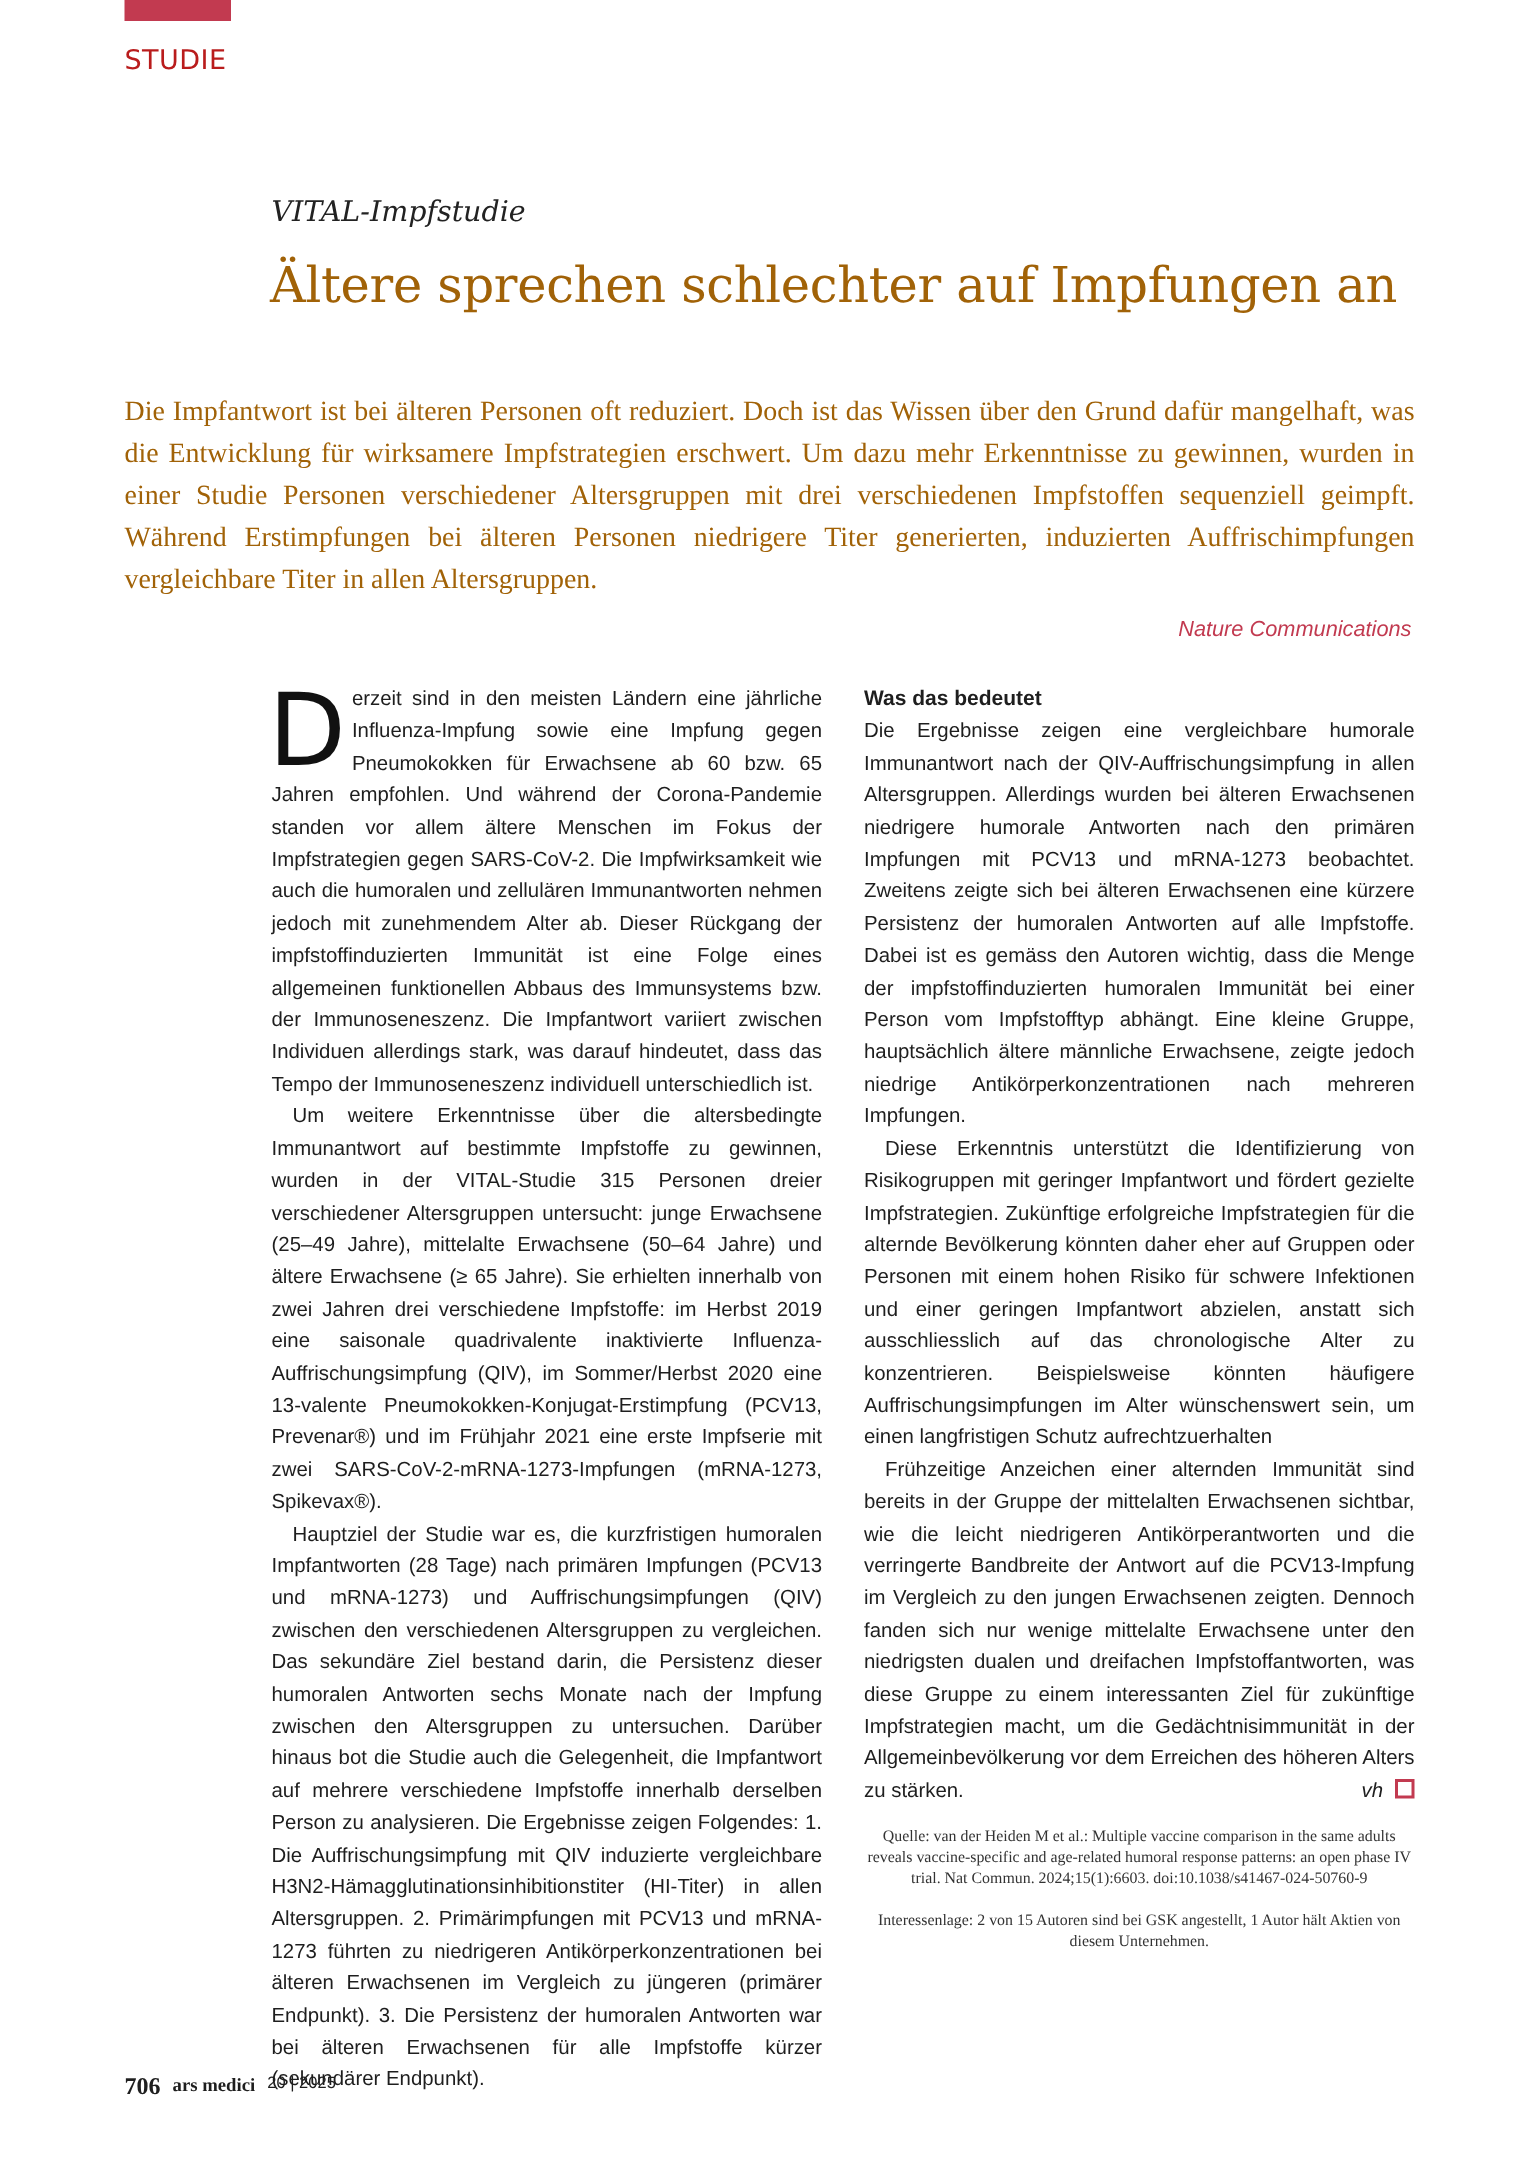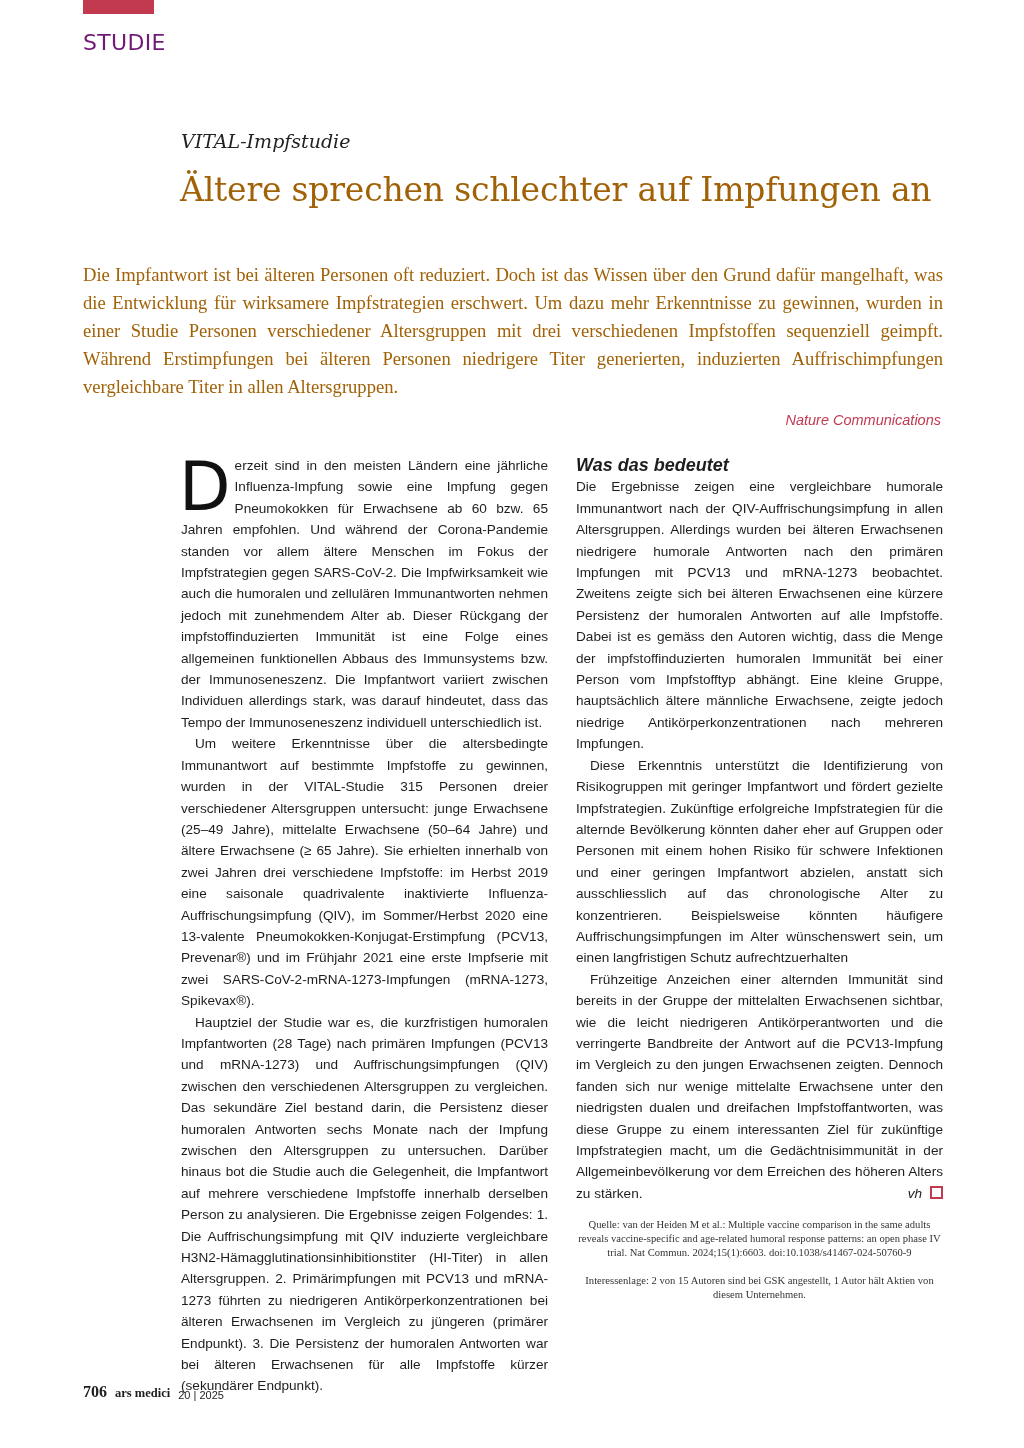--- a/index.html
+++ b/index.html
@@ -7,22 +7,22 @@
       width: 1024px; height: 1448px; position: relative; overflow: hidden;
       color: #1e1e1e;
       font-family: "Liberation Sans", sans-serif;
     }
     .accent-bar {
       position: absolute; left: 83px; top: 0; width: 71px; height: 14px;
       background: #c23a50;
     }
     .section-label {
       position: absolute; left: 83px; top: 30px;
-      font-family: "DejaVu Sans", sans-serif; font-size: 22px; letter-spacing: 0.3px;
-      color: #701a75;
+      font-family: "DejaVu Sans", sans-serif; font-size: 18px; letter-spacing: 0.3px;
+      color: #b91c1c;
     }
     .kicker {
       position: absolute; left: 181px; top: 130px;
       font-family: "DejaVu Serif", serif; font-style: italic; font-size: 19px;
       color: #222;
     }
     .headline {
       position: absolute; left: 180px; top: 170px; margin: 0;
       font-family: "DejaVu Serif", serif; font-weight: normal; font-size: 33px;
       color: #a16207; letter-spacing: -0.2px;
@@ -44,36 +44,36 @@
     }
     .col-left { left: 181px; }
     .col-right { left: 576px; }
     .col p { margin: 0; }
     .col p.indent { text-indent: 14px; }
     .dropcap {
       float: left; font-family: "DejaVu Sans", sans-serif; font-size: 67px;
       line-height: 56px; height: 56px; margin: 4px 4px 0 -2px; color: #111;
     }
     .subhead {
-      margin: 21px 0 0 0; font-weight: bold; font-size: 18px; line-height: 21.4px; font-style: italic;
+      margin: 21px 0 0 0; font-weight: bold; font-size: 14px; line-height: 21.4px;
     }
     .signoff { float: right; font-style: italic; }
     .end-marker {
       display: inline-block; width: 9px; height: 9px; border: 2px solid #c23a50;
       margin-left: 8px; vertical-align: -1px;
     }
     .refs {
       margin-top: 14px;
       font-family: "Liberation Serif", serif; font-size: 10.6px; line-height: 14px;
       color: #333; text-align: center;
     }
     .refs p { margin: 0 0 14px 0; }
     .footer {
       position: absolute; left: 83px; top: 1383px;
-      display: flex; align-items: flex-end; gap: 8px; color: #1e1e1e;
+      display: flex; align-items: flex-start; gap: 8px; color: #1e1e1e;
     }
     .page-num { font-family: "Liberation Serif", serif; font-weight: bold; font-size: 16px; }
     .mag-name { font-family: "Liberation Serif", serif; font-weight: bold; font-size: 12.5px; }
     .issue { font-family: "Liberation Sans", sans-serif; font-size: 11px; }
   </style>
 </head>
 <body>
 
 <div class="accent-bar"></div>
 <div class="section-label">STUDIE</div>

